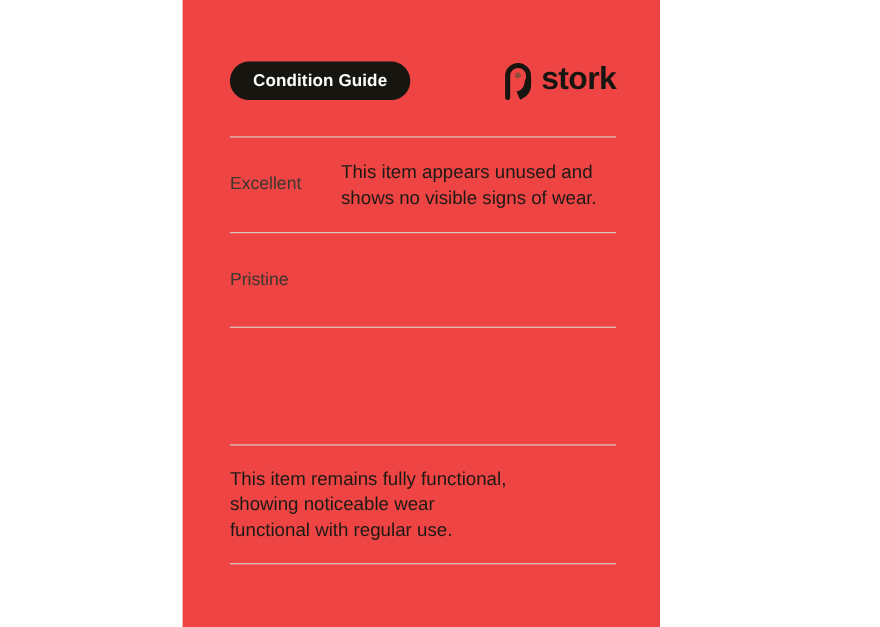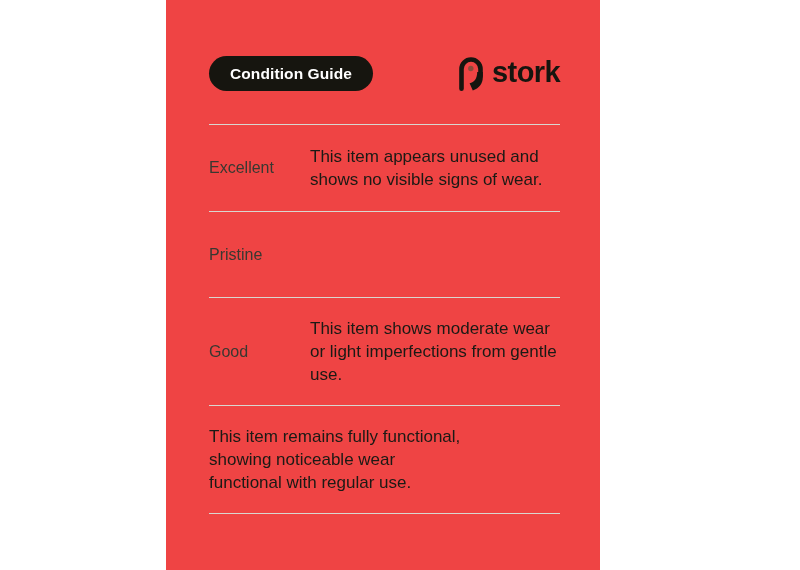--- a/index.html
+++ b/index.html
@@ -104,22 +104,20 @@
     <div class="row">
       <div class="row-label">Excellent</div>
       <div class="row-desc">This item appears unused and shows no visible signs of wear.</div>
     </div>
 
     <div class="row">
       <div class="row-label">Pristine</div>
     </div>
 
     <div class="row">
-      <div class="row-label">Good</div>
-      <div class="row-desc">This item shows moderate wear or light imperfections from gentle use.</div>
     </div>
 
     <div class="row">
       <div class="row-desc">This item remains fully functional, showing noticeable wear functional with regular use.</div>
     </div>
 
   </div>
 </div>
 
 </body></html>

